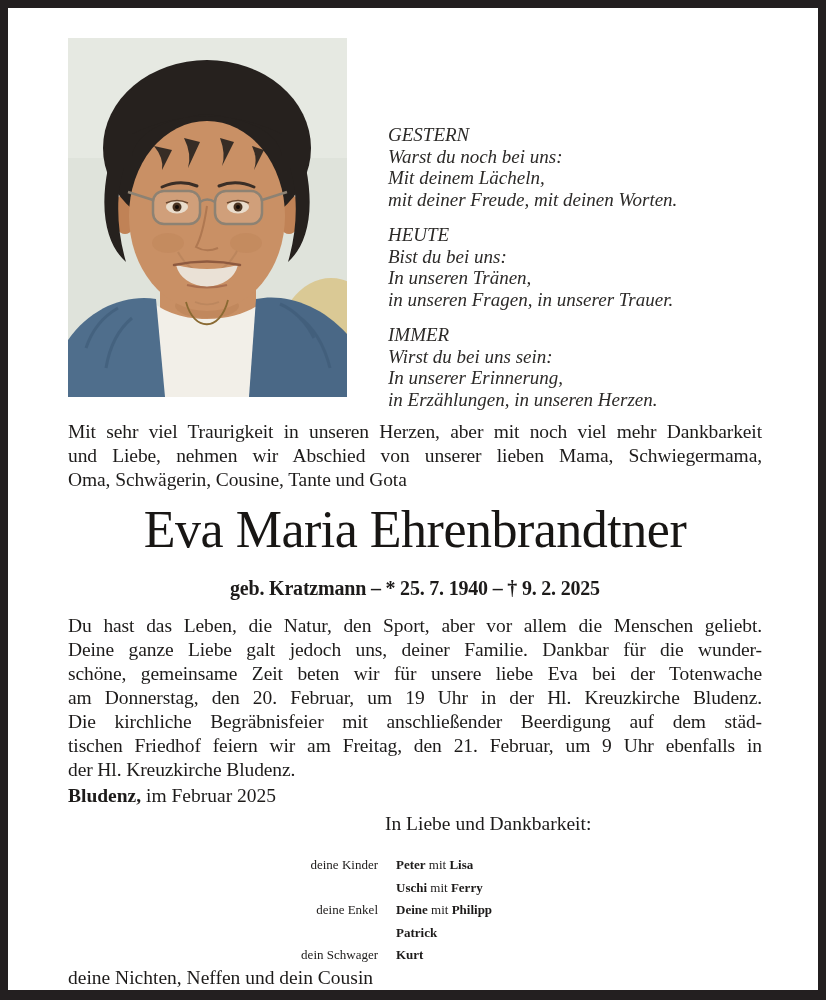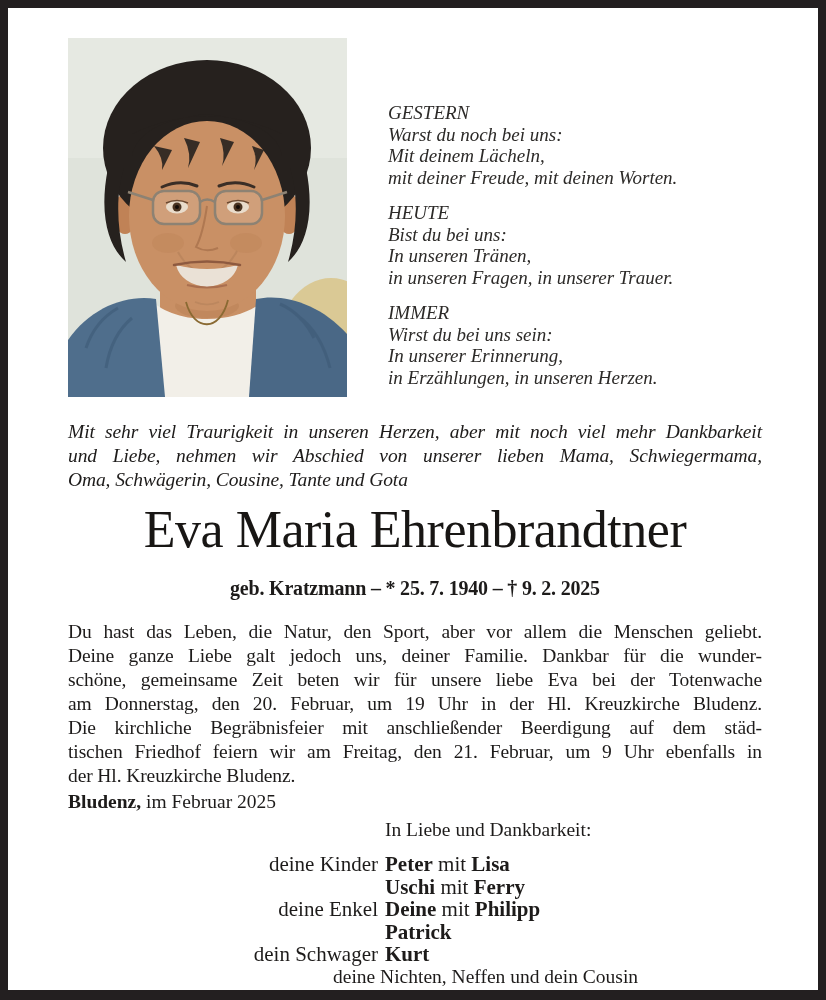--- a/index.html
+++ b/index.html
@@ -16,54 +16,54 @@
     overflow:hidden;
   }
   
   .header{position:relative;height:400px;}
   .photo{
     position:absolute;left:0;top:30px;width:279px;height:359px;
     overflow:hidden;background:#dfe3db;
   }
   .photo svg{display:block;width:279px;height:359px;}
   .poem{
-    position:absolute;left:320px;top:94px;
+    position:absolute;left:320px;top:116px;
     font-style:italic;font-size:19px;line-height:21.5px;color:#2c2a28;
   }
   .stanza{margin:0 0 14px 0;}
   .stanza div{white-space:nowrap;}
   
   .para{font-size:19.5px;line-height:24px;letter-spacing:-0.1px;}
   .para .line{text-align:justify;text-align-last:justify;}
   .para .line.last{text-align-last:left;}
-  .intro{margin-top:12px;font-style:italic;}
-  .announcement{margin-top:19px;}
+  .intro{margin-top:12px;}
+  .announcement{margin-top:13px;}
   
   .name{
     margin-top:10px;text-align:center;
     font-family:Liberation Serif, serif;
     font-size:52px;line-height:56px;letter-spacing:-0.5px;color:#181614;
     white-space:nowrap;
   }
   .gebline{
     margin-top:17px;text-align:center;font-weight:bold;
     font-size:20px;line-height:26px;letter-spacing:-0.2px;
   }
   
   .dateline{margin-top:2px;font-size:19.5px;line-height:24px;}
   
   .closing-heading{margin-top:4px;margin-left:317px;font-size:19.5px;line-height:24px;}
   .sig-grid{
-    margin-top:11px;display:grid;grid-template-columns:310px 1fr;column-gap:7px;
-    font-size:21px;line-height:22.5px;
+    margin-top:18px;display:grid;grid-template-columns:310px 1fr;column-gap:18px;
+    font-size:13px;line-height:22.5px;
   }
   .sig-label{text-align:right;}
   .sig-value b{font-weight:bold;}
   .extra-line{font-size:19.5px;line-height:22.5px;}
-  .extra-line.n1{margin-left:265px;}
+  .extra-line.n1{}
   .extra-line.n2{margin-left:314px;}
 </style>
 </head>
 <body>
 
 <div class="sheet">
 
   <div class="header">
 
     <div class="photo">

